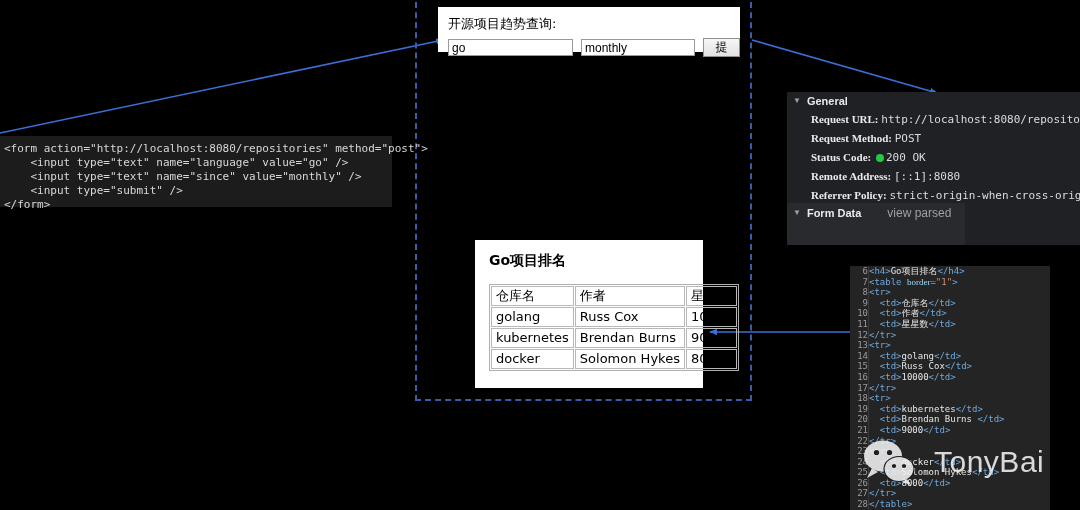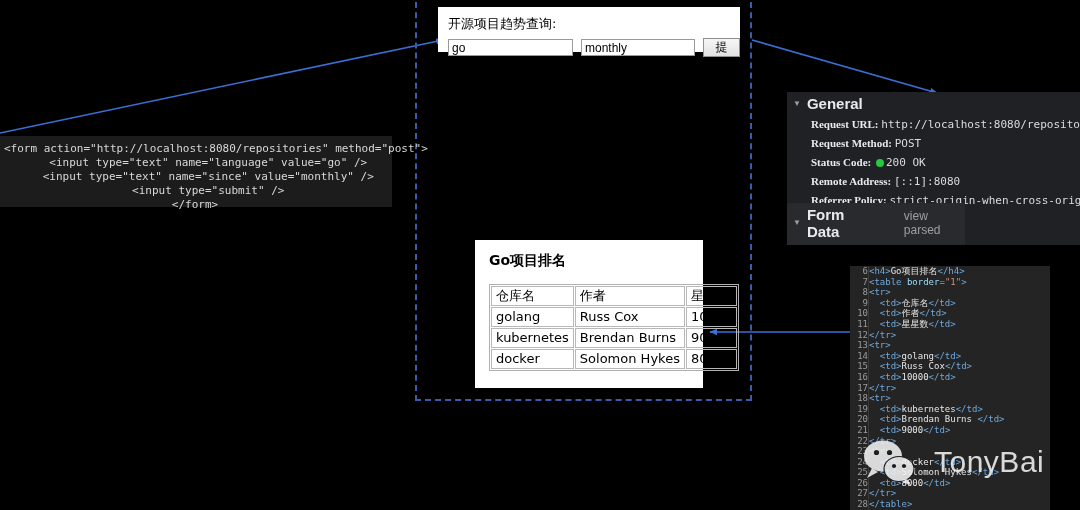--- a/index.html
+++ b/index.html
@@ -34,27 +34,27 @@
     font-family:"DejaVu Sans","Liberation Sans",sans-serif;}
   #rank-table{border-collapse:separate;border-spacing:1px;border:1px solid #b0b0b0;}
   #rank-table td{border:1px solid #b8b8b8;font-size:13px;color:#000;
     padding:1px 4px;white-space:nowrap;line-height:16px;
     font-family:"DejaVu Sans","Liberation Sans",sans-serif;}
 
   
   #left-code{left:0;top:136px;width:392px;height:71px;background:#1c1c1c;
     padding:6px 6px 6px 4px;box-sizing:border-box;}
   #left-code pre{margin:0;font-family:"DejaVu Sans Mono","Liberation Mono",monospace;
-    font-size:11px;line-height:14px;color:#d8d8d8;white-space:pre;text-align:center;}
+    font-size:11px;line-height:14px;color:#d8d8d8;white-space:pre;}
 
   
   #devtools{left:787px;top:92px;width:293px;height:153px;background:#202124;}
   .dt-section{display:flex;align-items:center;gap:6px;padding:3px 0 3px 6px;}
   .caret{color:#9aa0a6;font-size:8px;line-height:8px;}
-  .dt-section-label{color:#e8eaed;font-size:15px;font-weight:bold;
+  .dt-section-label{color:#e8eaed;font-size:11px;font-weight:bold;
     font-family:"Liberation Sans",sans-serif;}
   .dt-link{color:#9aa0a6;font-size:12px;margin-left:20px;cursor:pointer;
     font-family:"Liberation Sans",sans-serif;}
   .dt-row{padding:2px 0 2px 24px;font-size:11px;line-height:14px;color:#e8eaed;
     font-family:"DejaVu Sans Mono","Liberation Mono",monospace;white-space:nowrap;}
   .dt-key{font-weight:bold;font-family:Liberation Serif, serif;}
   .dt-val{color:#dadce0;}
   .status-dot{display:inline-block;width:8px;height:8px;border-radius:50%;
     background:#25c941;vertical-align:middle;margin:0 2px 1px 2px;}
   #formdata-panel{position:absolute;left:0;top:111px;width:178px;height:42px;
@@ -66,21 +66,21 @@
   #src-panel{left:850px;top:266px;width:200px;height:244px;background:#242424;
     overflow:hidden;}
   #src-panel table{border-collapse:collapse;width:100%;}
   #src-panel td{vertical-align:top;padding:0;
     font-family:"DejaVu Sans Mono","Liberation Mono",monospace;
     font-size:9px;line-height:10.6px;white-space:pre;}
   .ln{color:#9b9b9b;text-align:right;width:18px;padding-right:5px;
     border-right:1px solid #3a3a3a;background:#242424;}
   .code{color:#d6d6d6;padding-left:5px;}
   .tag{color:#6fa8dc;}
-  .attr{color:#9cdcfe;}
+  .attr{color:#9cdcfe;font-family:Liberation Serif, serif;}
   .str{color:#ce9178;}
   .txt{color:#e6e6e6;}
 
   
   #watermark{left:862px;top:432px;width:200px;height:60px;
     display:flex;align-items:center;gap:14px;opacity:.88;pointer-events:none;}
   #wm-text{color:#f2f2f2;font-size:30px;letter-spacing:.5px;
     font-family:"Liberation Sans",sans-serif;}
 
   svg.conn{position:absolute;left:0;top:0;width:1080px;height:510px;

